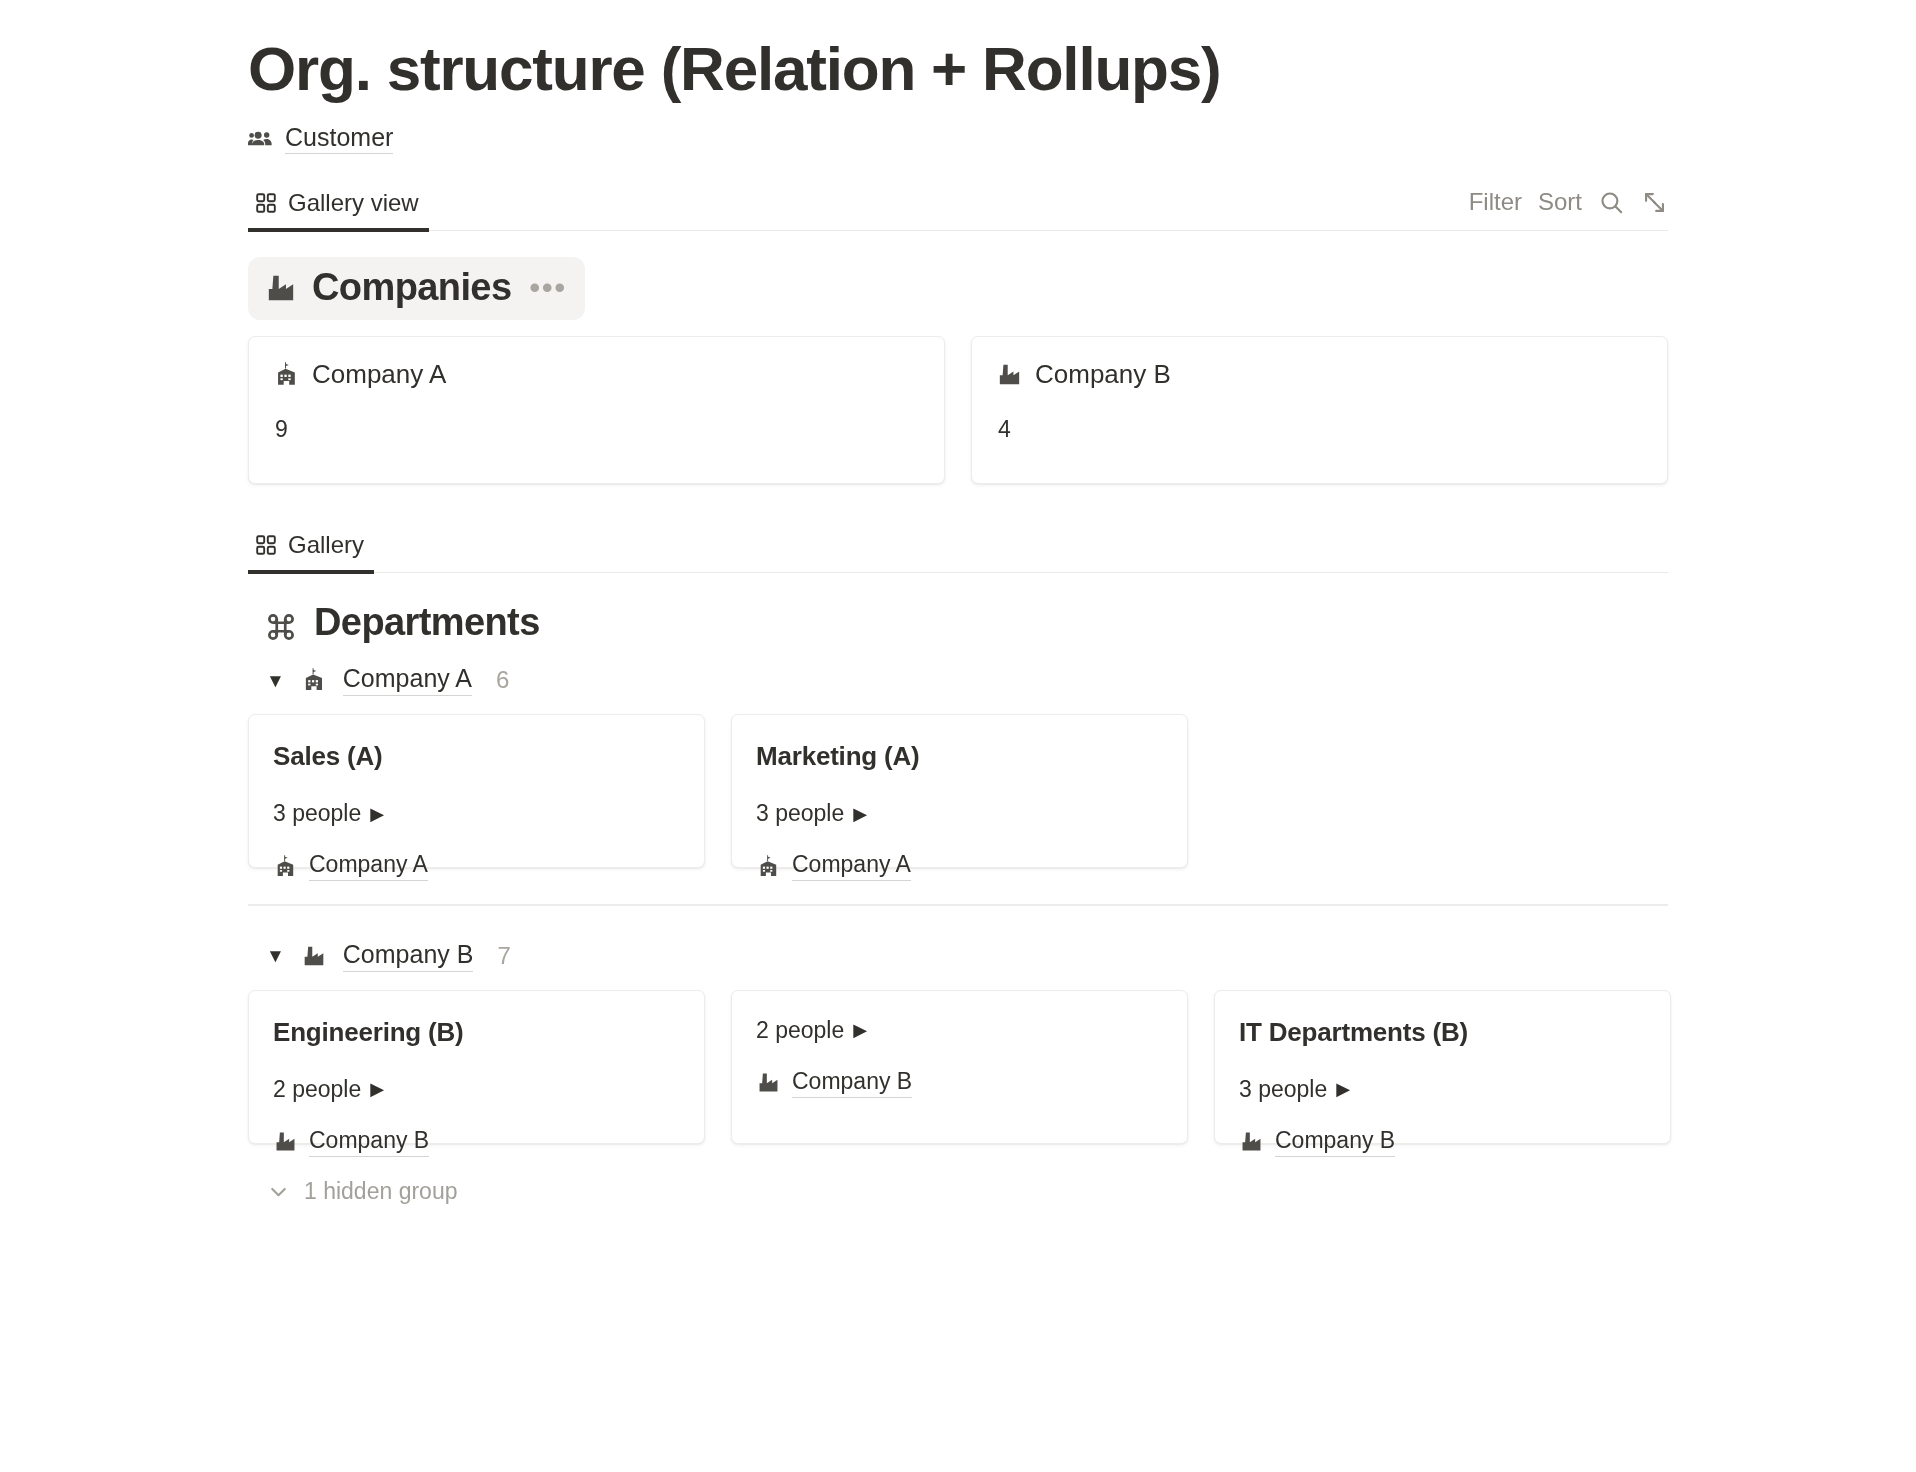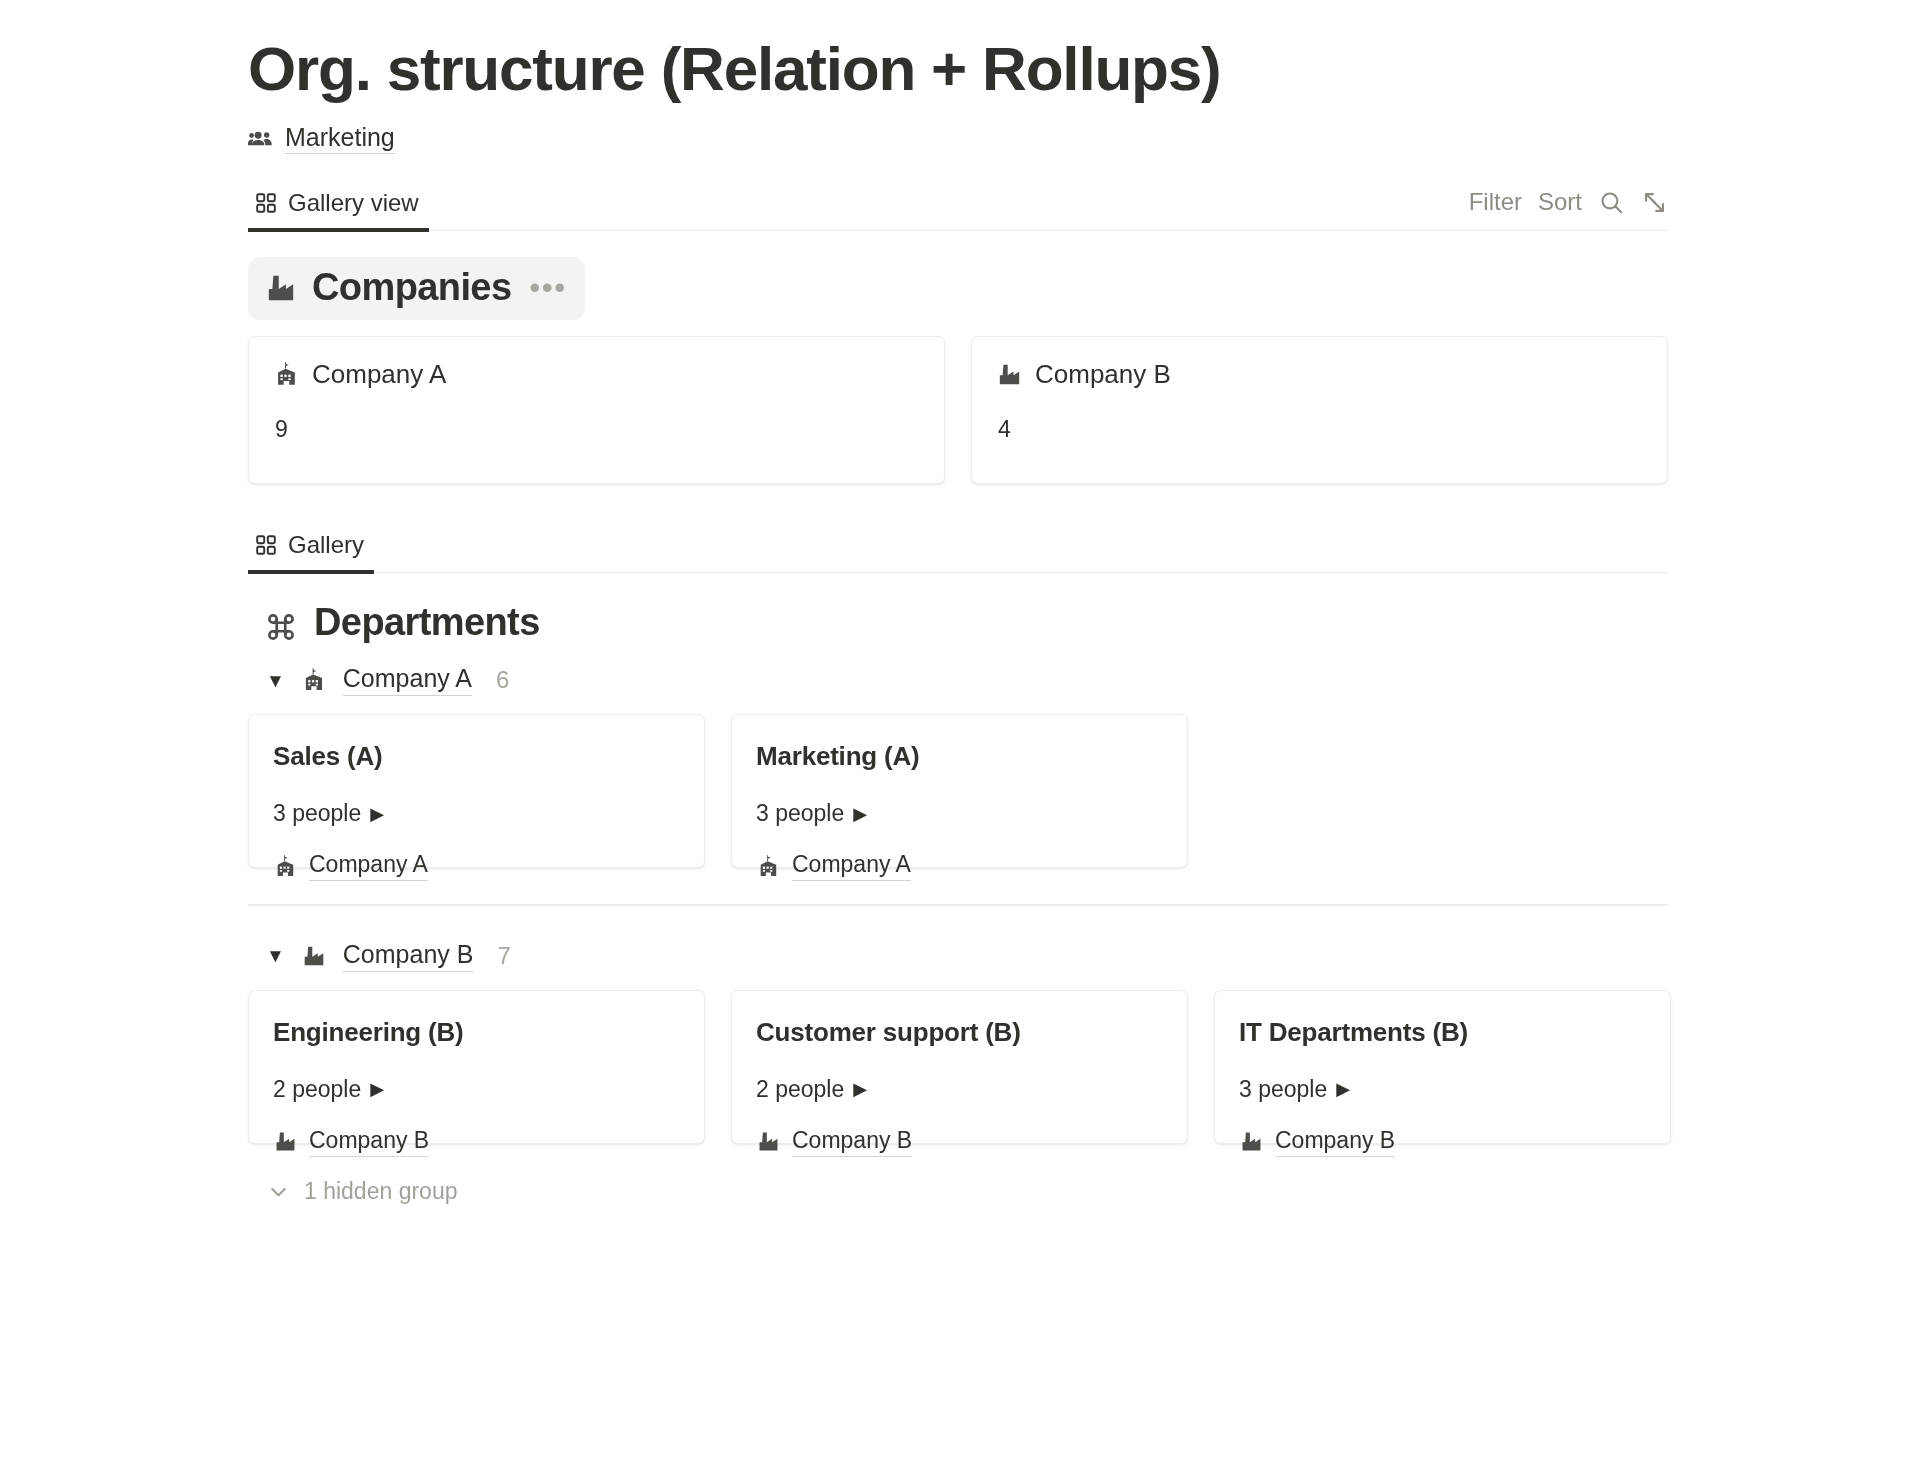--- a/index.html
+++ b/index.html
@@ -282,21 +282,21 @@
       <span class="icon">
         <svg width="27" height="27" viewBox="0 0 24 24" fill="#4f4d49">
           <circle cx="9" cy="8.2" r="3.1"></circle>
           <circle cx="16.6" cy="8" r="2.4"></circle>
           <circle cx="3.2" cy="8.4" r="2.1"></circle>
           <path d="M9 12.4c-3.1 0-5.4 1.6-5.4 3.6V17h10.8v-1c0-2-2.3-3.6-5.4-3.6z"></path>
           <path d="M16.6 11.6c-1.2 0-2.3.3-3.1.8 1.1.9 1.8 2.1 1.8 3.5V17H21v-1.3c0-2-1.9-4.1-4.4-4.1z"></path>
           <path d="M3.2 11.9c-1.9 0-3.2 1.6-3.2 3.3V17h3.6v-1.1c0-1.3.5-2.5 1.4-3.4-.5-.4-1.1-.6-1.8-.6z"></path>
         </svg>
       </span>
-      <span class="lbl">Marketing</span>
+      <span class="lbl">Customer</span>
     </div>
 
     
     <div class="viewbar">
       <div class="viewtabs">
         <div class="viewtab active">
           <span class="icon">
             <svg width="24" height="24" viewBox="0 0 24 24" fill="none" stroke="#32302c" stroke-width="1.9">
               <rect x="3.2" y="3.2" width="7" height="7" rx="1.4"></rect>
               <rect x="13.8" y="3.2" width="7" height="7" rx="1.4"></rect>
@@ -490,21 +490,20 @@
           <span class="icon">
             <svg width="25" height="25" viewBox="0 0 24 24" fill="#4f4d49">
               <path d="M3.4 20.6h17.2V9.4l-5.1 3.3V9.4l-5.1 3.3V3.4H6.6l-.7 9.3L3.4 12.7z"></path>
             </svg>
           </span>
           <span class="lbl">Company B</span>
         </div>
       </div>
 
       <div class="card dept-card">
-        <div class="d-title">Customer support (B)</div>
         <div class="d-people">
           <span>2 people</span>
           <span class="tri">▶</span>
         </div>
         <div class="d-rel">
           <span class="icon">
             <svg width="25" height="25" viewBox="0 0 24 24" fill="#4f4d49">
               <path d="M3.4 20.6h17.2V9.4l-5.1 3.3V9.4l-5.1 3.3V3.4H6.6l-.7 9.3L3.4 12.7z"></path>
             </svg>
           </span>

